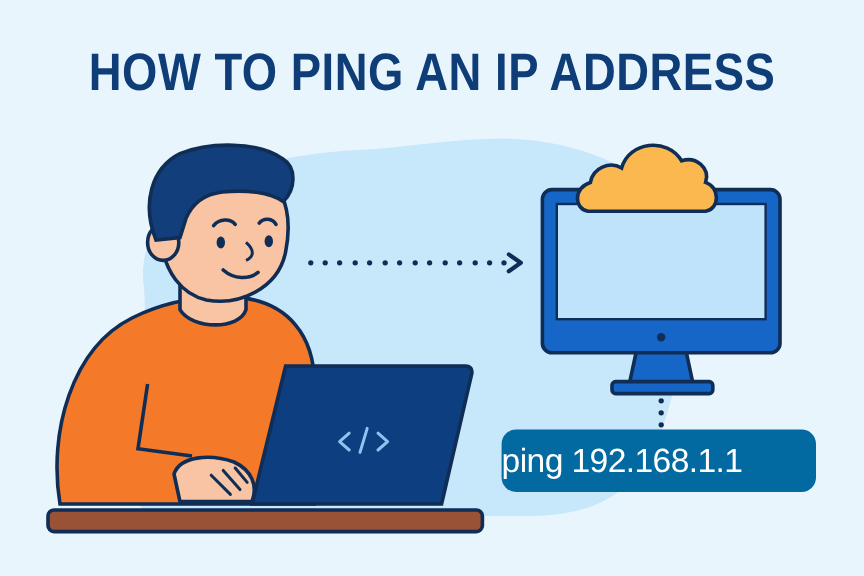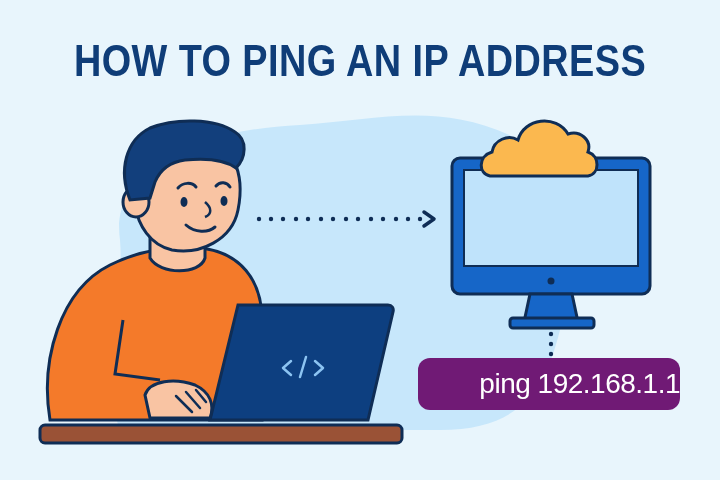--- a/index.html
+++ b/index.html
@@ -16,22 +16,22 @@
       transform: scaleX(0.86); transform-origin: center;
     }
     svg.scene { position: absolute; left: 0; top: 0; }
     .ip-text {
       position: absolute; left: 454px; top: 198px; width: 186px;
       text-align: center; font-size: 30px; color: #0f2d55;
       letter-spacing: -0.5px;
     }
     .cmd-box {
       position: absolute; left: 418px; top: 358px; width: 262px; height: 52px;
-      background: #701a75; border-radius: 12px;
-      display: flex; align-items: center; justify-content: flex-end;
+      background: #0369a1; border-radius: 12px;
+      display: flex; align-items: center; justify-content: flex-start;
     }
     .cmd-text { color: #ffffff; font-size: 28px; letter-spacing: -0.5px; }
   </style>
 </head>
 <body>
 
 <div class="canvas">
 
   <svg class="scene" width="720" height="480" viewBox="0 0 720 480">
 

